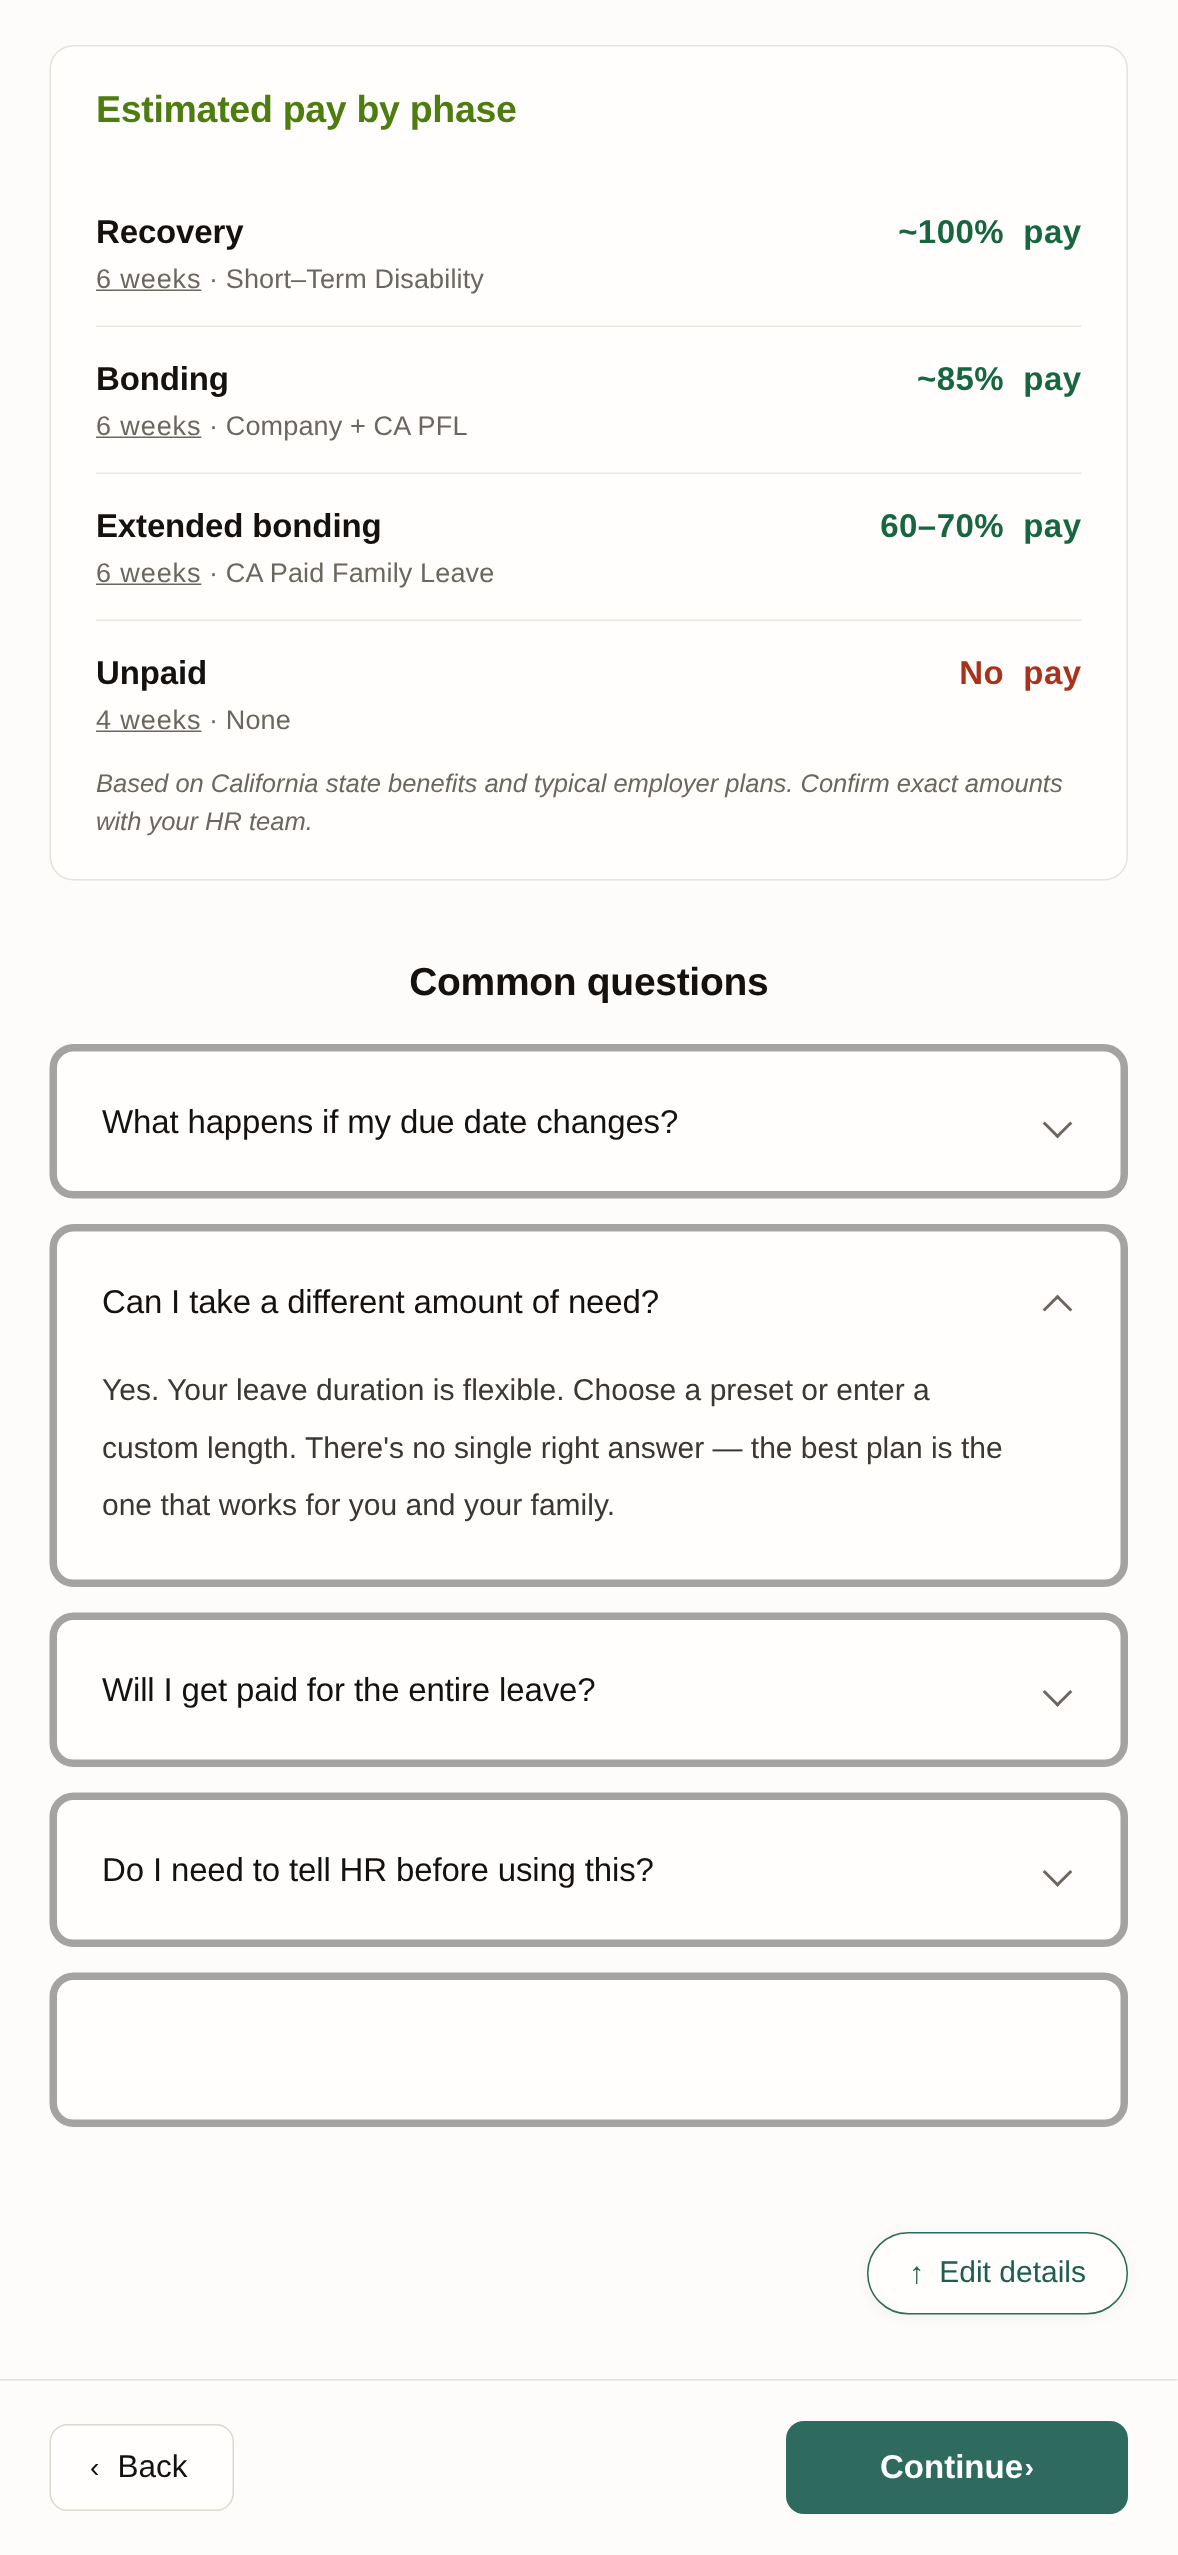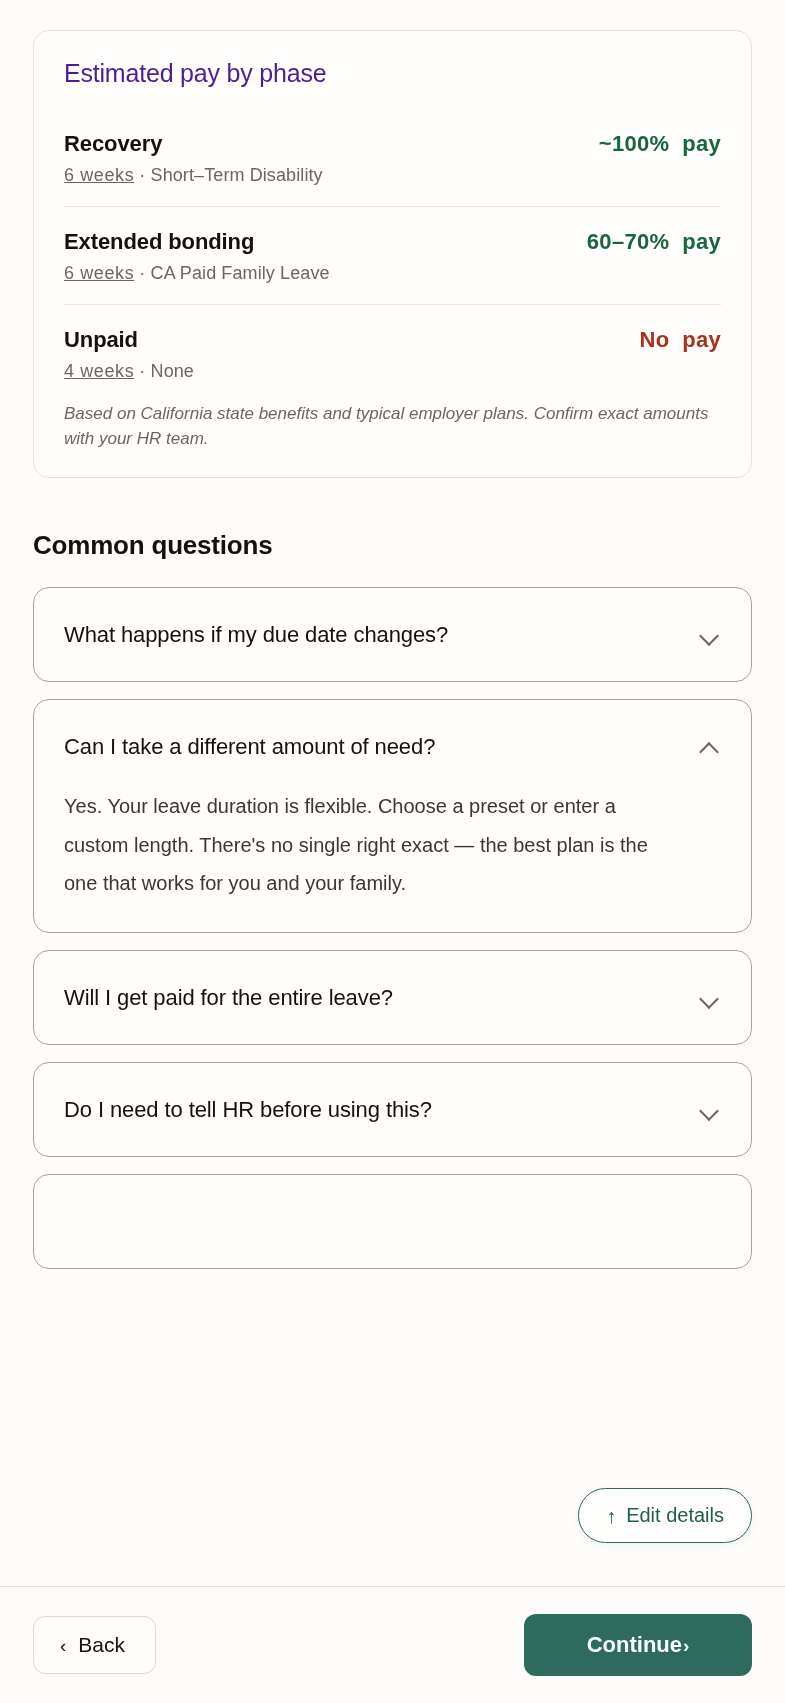--- a/index.html
+++ b/index.html
@@ -29,24 +29,24 @@
 
   
   .card {
     background: #fffefc;
     border: 1px solid #e6e2db;
     border-radius: 16px;
     padding: 28px 30px 26px 30px;
   }
   .card-title {
     font-size: 25px;
-    font-weight: 400;
+    font-weight: 700;
     letter-spacing: -0.2px;
-    margin: 0 0 43px 0;
-    color: #4c1d95;
+    margin: 0 0 54px 0;
+    color: #4d7c0f;
   }
 
   .phase {
     padding-bottom: 20px;
     border-bottom: 1px solid #ece8e1;
     margin-bottom: 22px;
   }
   .phase:last-of-type {
     border-bottom: none;
     padding-bottom: 4px;
@@ -89,25 +89,26 @@
   }
 
   
   .section-heading {
     font-size: 26px;
     font-weight: 700;
     letter-spacing: -0.2px;
     margin: 52px 0 26px 0;
     padding-left: 0;
     color: #14110f;
+    text-align: center;
   }
 
   .faq {
     background: #fffefc;
-    border: 1px solid #a3a3a3;
+    border: 5px solid #a3a3a3;
     border-radius: 16px;
     margin-bottom: 17px;
     padding: 0 30px;
   }
   .faq-head {
     display: flex;
     align-items: center;
     justify-content: space-between;
     min-height: 93px;
     cursor: pointer;
@@ -226,20 +227,29 @@
     <div class="phase">
       <div class="phase-top">
         <span class="phase-name">Recovery</span>
         <span class="phase-pay pay-green">~100%  pay</span>
       </div>
       <div class="phase-sub">
         <span class="dur">6  weeks</span><span> · </span><span>Short–Term Disability</span>
       </div>
     </div>
 
+    <div class="phase">
+      <div class="phase-top">
+        <span class="phase-name">Bonding</span>
+        <span class="phase-pay pay-green">~85%  pay</span>
+      </div>
+      <div class="phase-sub">
+        <span class="dur">6  weeks</span><span> · </span><span>Company + CA PFL</span>
+      </div>
+    </div>
 
     <div class="phase">
       <div class="phase-top">
         <span class="phase-name">Extended bonding</span>
         <span class="phase-pay pay-green">60–70%  pay</span>
       </div>
       <div class="phase-sub">
         <span class="dur">6  weeks</span><span> · </span><span>CA Paid Family Leave</span>
       </div>
     </div>
@@ -264,21 +274,21 @@
       <span class="faq-q">What happens if my due date changes?</span>
       <span class="chev"></span>
     </div>
   </div>
 
   <div class="faq">
     <div class="faq-head">
       <span class="faq-q">Can I take a different amount of need?</span>
       <span class="chev up"></span>
     </div>
-    <div class="faq-body">Yes. Your leave duration is flexible. Choose a preset or enter a custom length. There's no single right exact — the best plan is the one that works for you and your family.</div>
+    <div class="faq-body">Yes. Your leave duration is flexible. Choose a preset or enter a custom length. There's no single right answer — the best plan is the one that works for you and your family.</div>
   </div>
 
   <div class="faq">
     <div class="faq-head">
       <span class="faq-q">Will I get paid for the entire leave?</span>
       <span class="chev"></span>
     </div>
   </div>
 
   <div class="faq">

